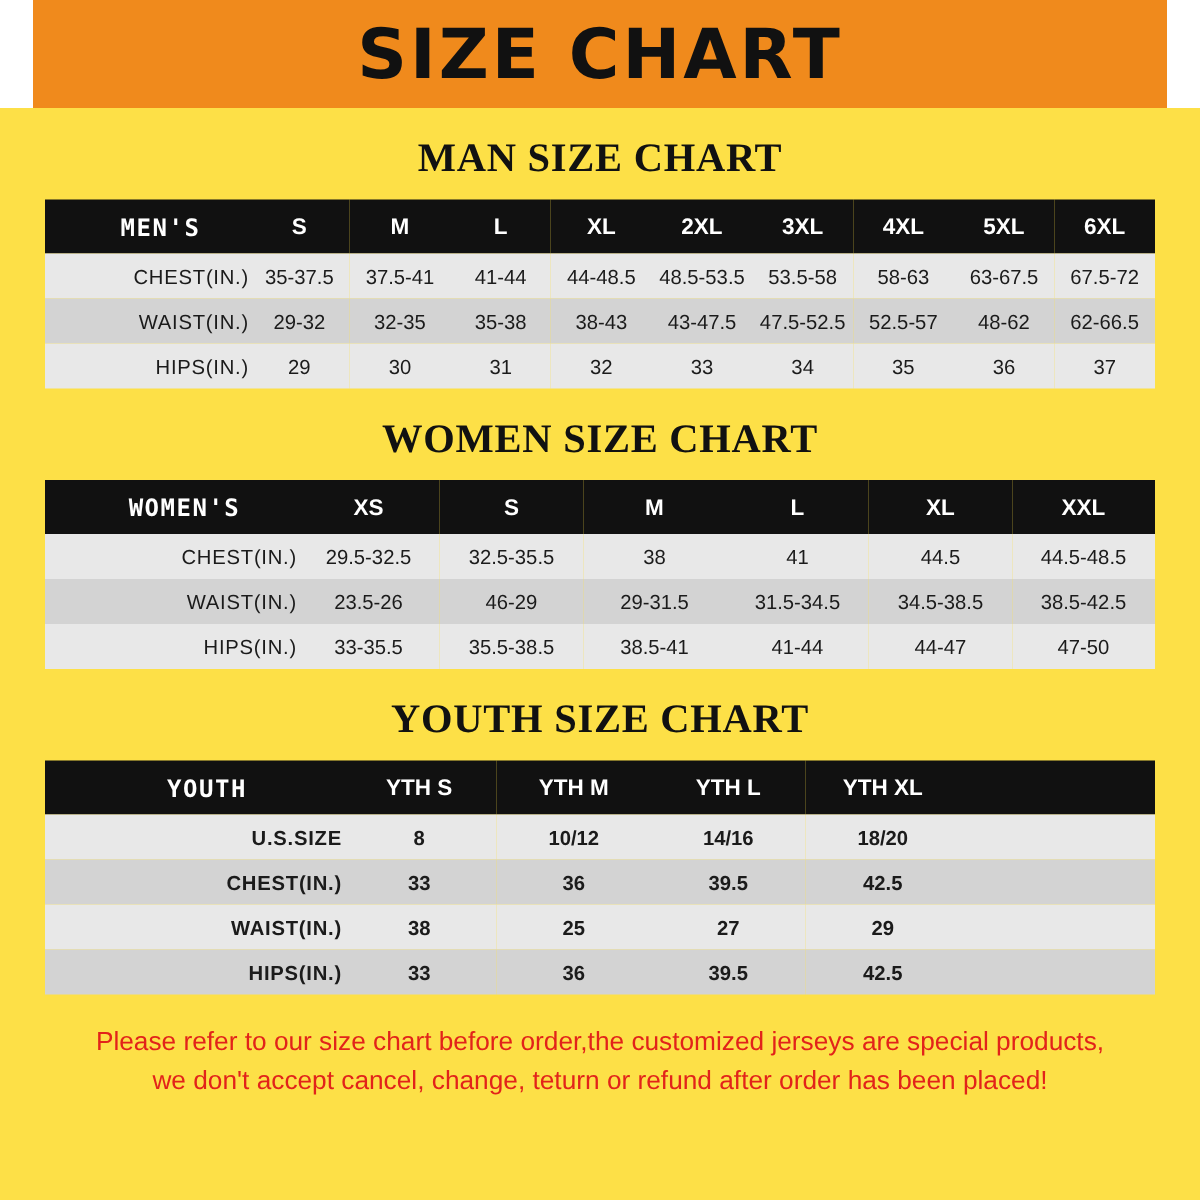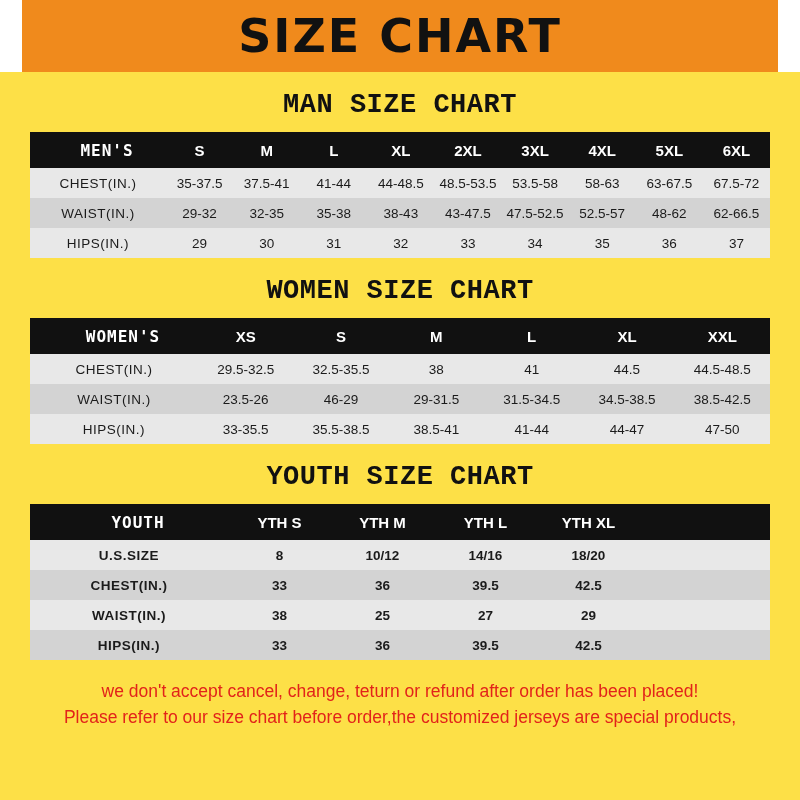--- a/index.html
+++ b/index.html
@@ -45,21 +45,21 @@
     font-size: 46px;
     letter-spacing: 2px;
     color: #111111;
     z-index: 2;
   }
   .section {
     margin-top: 18px;
   }
   .section-title {
     text-align: center;
-    font-family: Liberation Mono, monospace;
+    font-family: Liberation Serif, serif;
     font-weight: bold;
     font-size: 27px;
     color: #111111;
     letter-spacing: 0.5px;
     margin-bottom: 12px;
   }
   table.size-table {
     border-collapse: collapse;
     width: 740px;
     margin: 0 auto;
@@ -92,20 +92,21 @@
     background: #e8e8e8;
   }
   table.size-table tbody tr.dark td {
     background: #d3d3d3;
   }
   table.size-table tbody td.rowlabel {
     font-family: "Liberation Sans", sans-serif;
     font-size: 13.5px;
     letter-spacing: 0.5px;
     color: #1b1b1b;
+    text-align: right;
   }
   .youth-table thead th.corner {
     font-size: 17px;
   }
   .youth-table th, .youth-table td {
     height: 35px;
     font-size: 14.5px;
     font-weight: bold;
   }
   .footnote {
@@ -278,17 +279,17 @@
           <td>36</td>
           <td>39.5</td>
           <td>42.5</td>
           <td></td>
         </tr>
       </tbody>
     </table>
   </div>
 
   <div class="footnote">
+    <div>Please refer to our size chart before order,the customized jerseys are special products,</div>
     <div>we don't accept cancel, change, teturn or refund after order has been placed!</div>
-    <div>Please refer to our size chart before order,the customized jerseys are special products,</div>
   </div>
 
 </div>
 
 </body></html>

